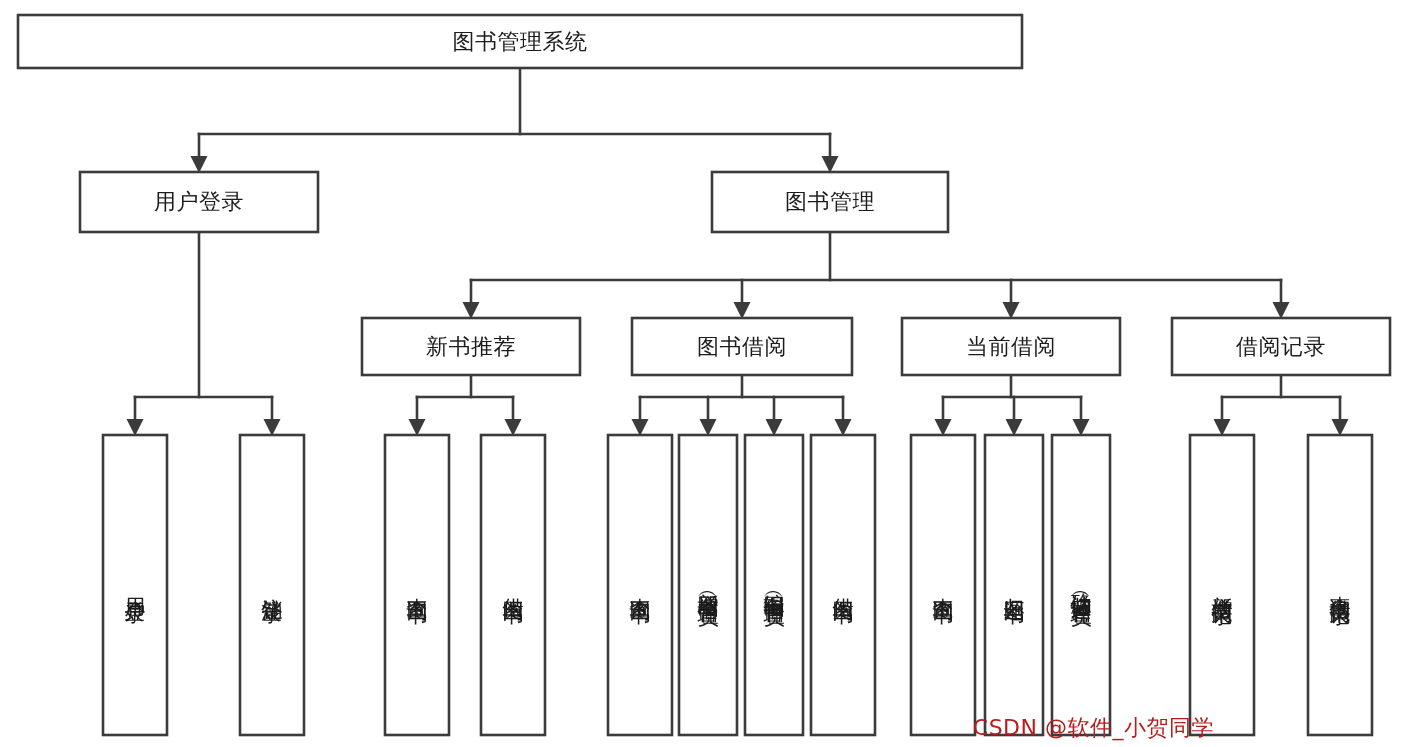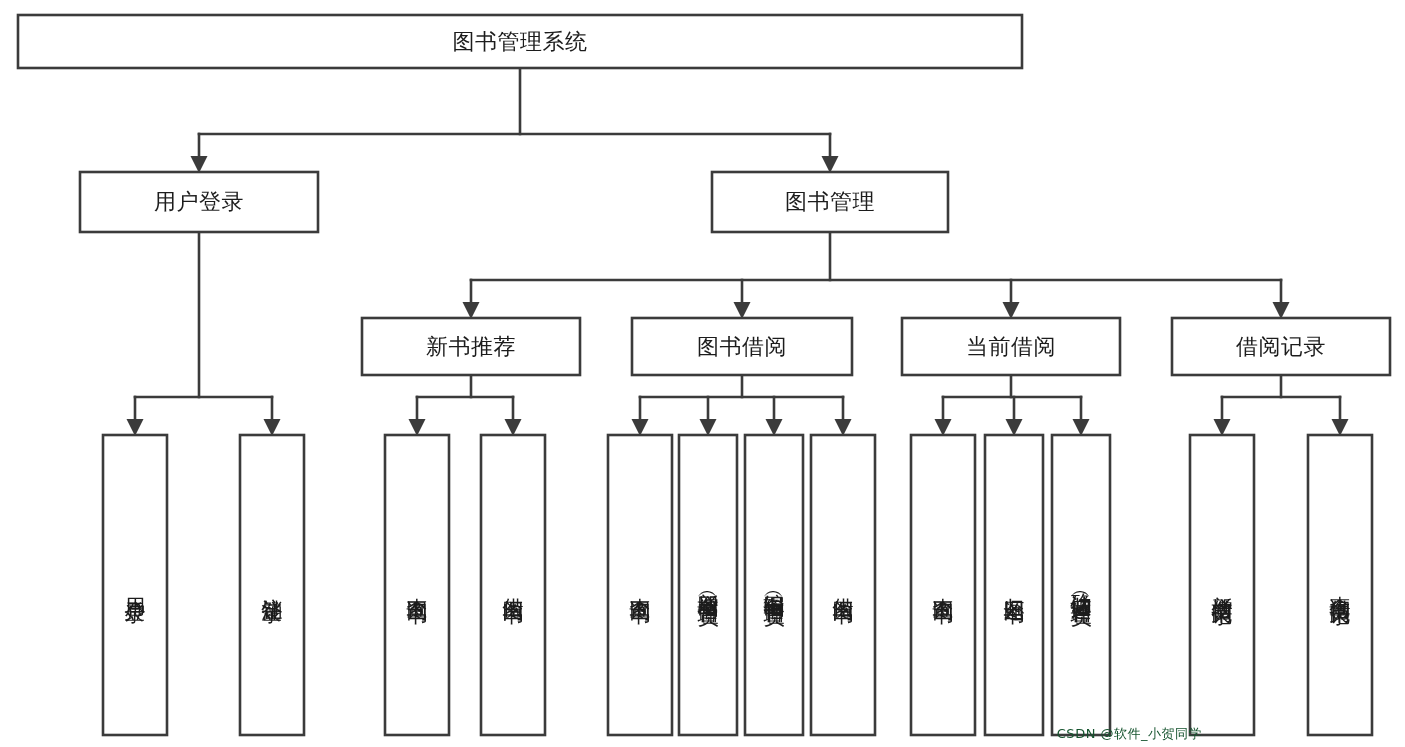--- a/index.html
+++ b/index.html
@@ -31,23 +31,23 @@
     writing-mode:vertical-rl;
     text-orientation:upright;
     font-family:"DejaVu Sans","Liberation Sans",sans-serif;
     font-size:21px;
     color:#1c1c1c;
     line-height:1.05;
     letter-spacing:2px;
     white-space:nowrap;
   }
   #watermark{
-    position:absolute;right:20px;bottom:4px;
+    position:absolute;right:8px;bottom:4px;
     font-family:"DejaVu Sans","Liberation Sans",sans-serif;
-    font-size:13px;color:#14532d;white-space:nowrap;
+    font-size:22px;color:#b91c1c;white-space:nowrap;
     letter-spacing:0.5px;
   }
 </style>
 </head>
 <body>
 
 <div id="diagram-root">
 
   <svg id="tree-svg" viewBox="0 0 1405 747">
     <g id="connector-layer">

